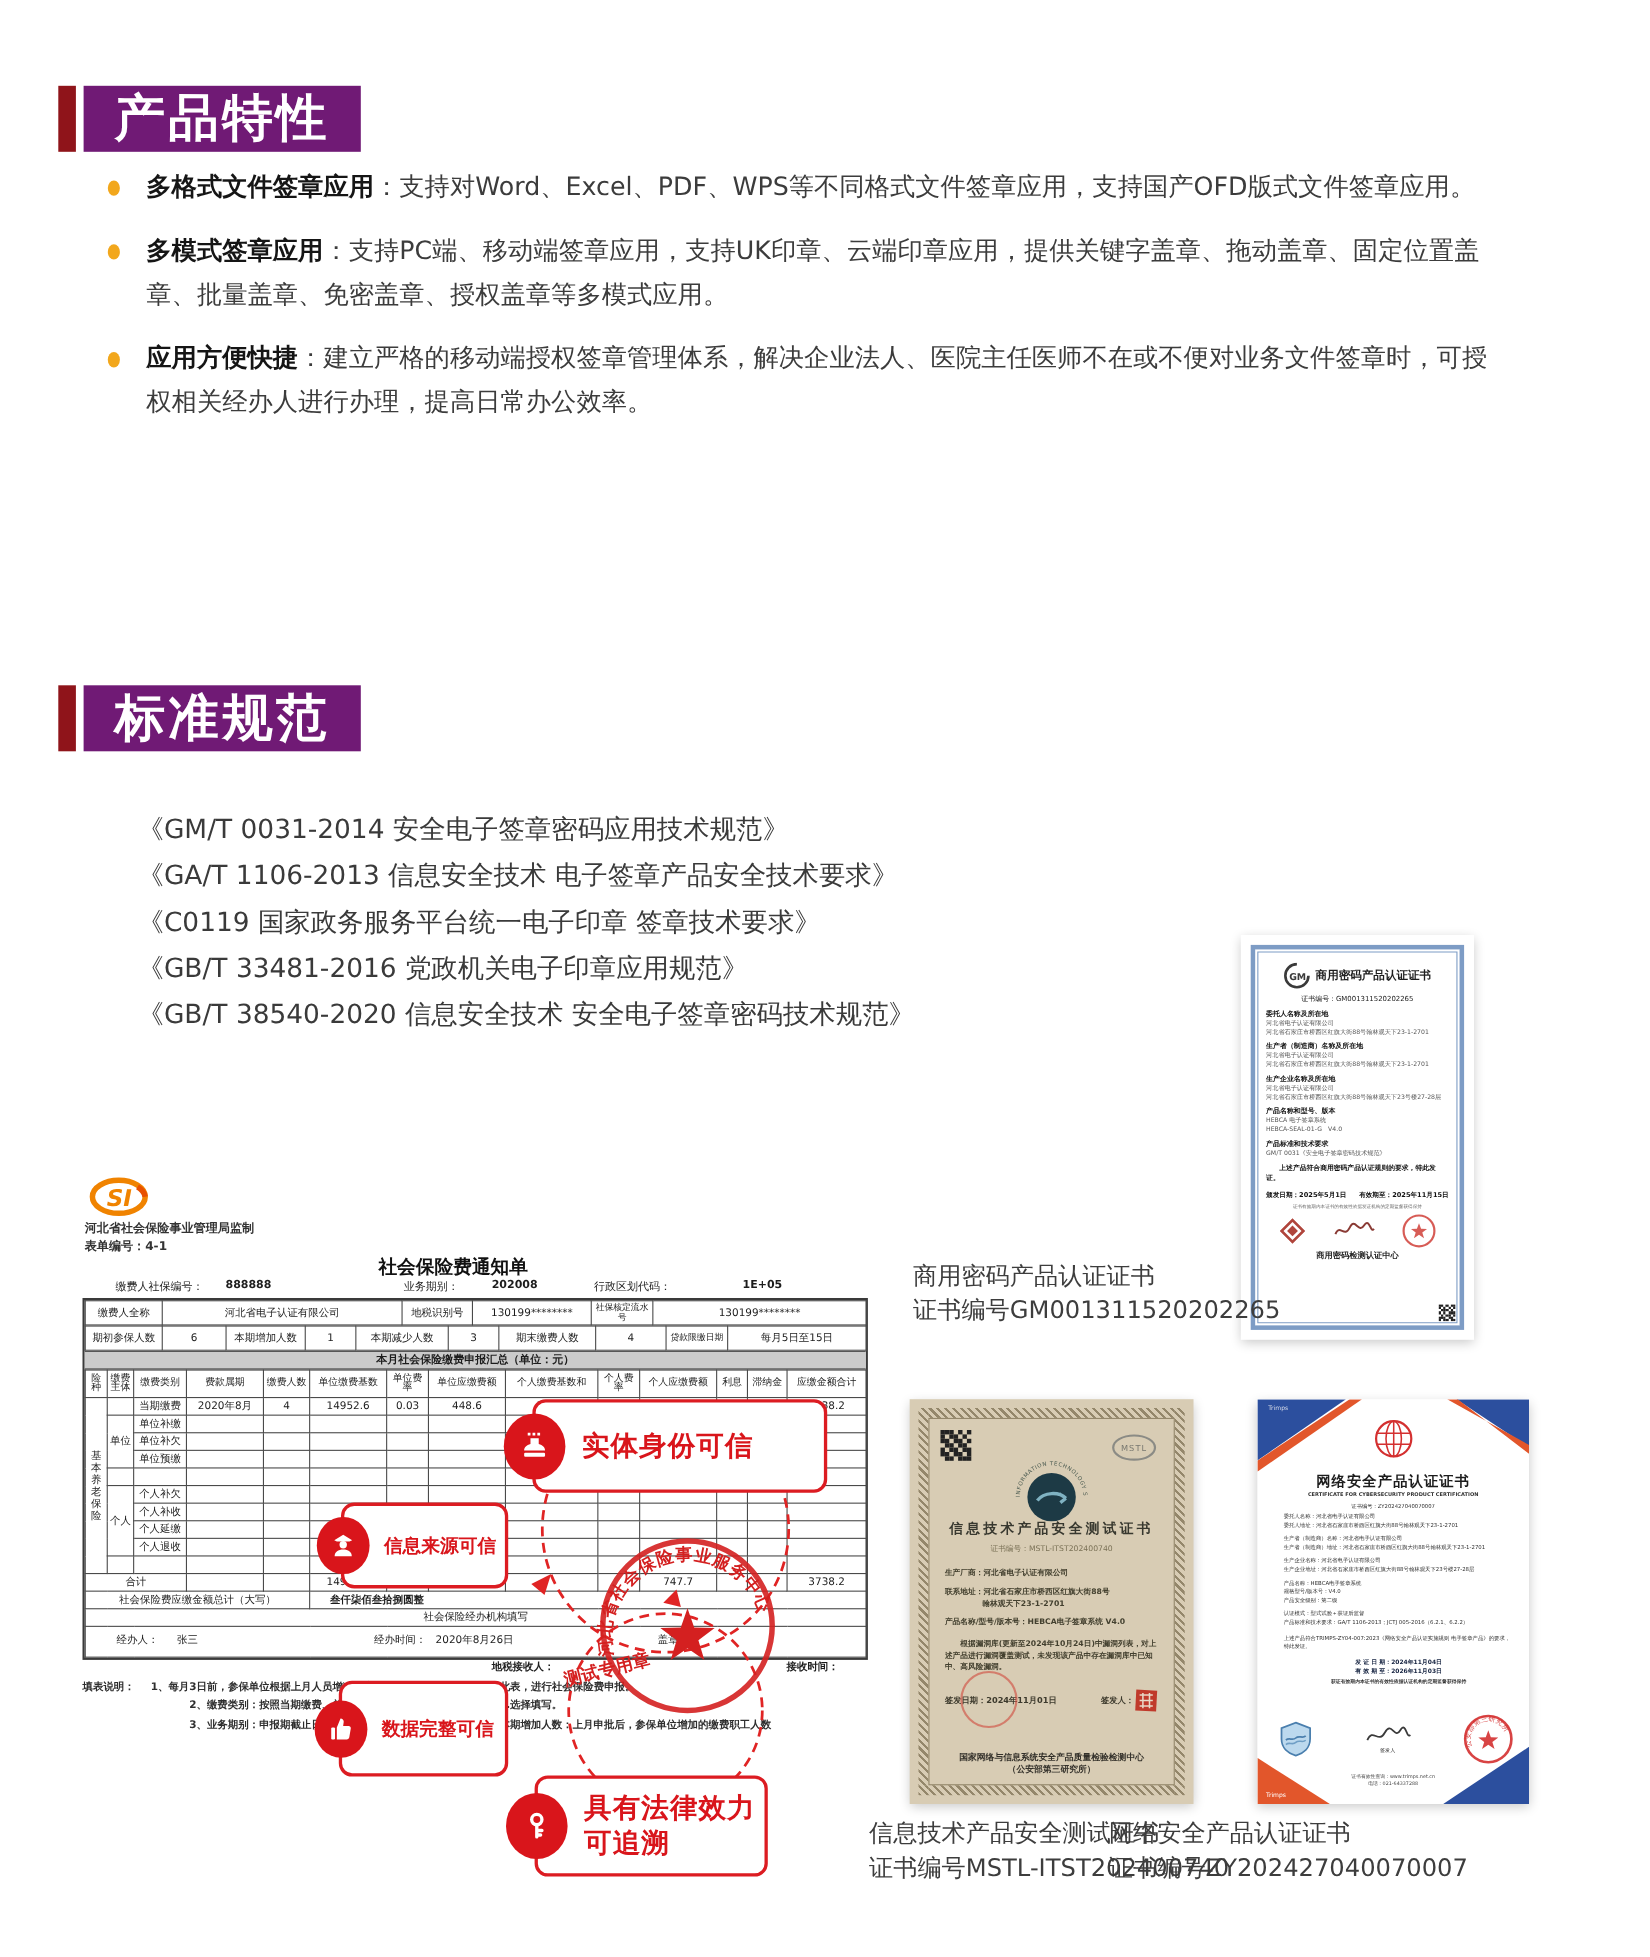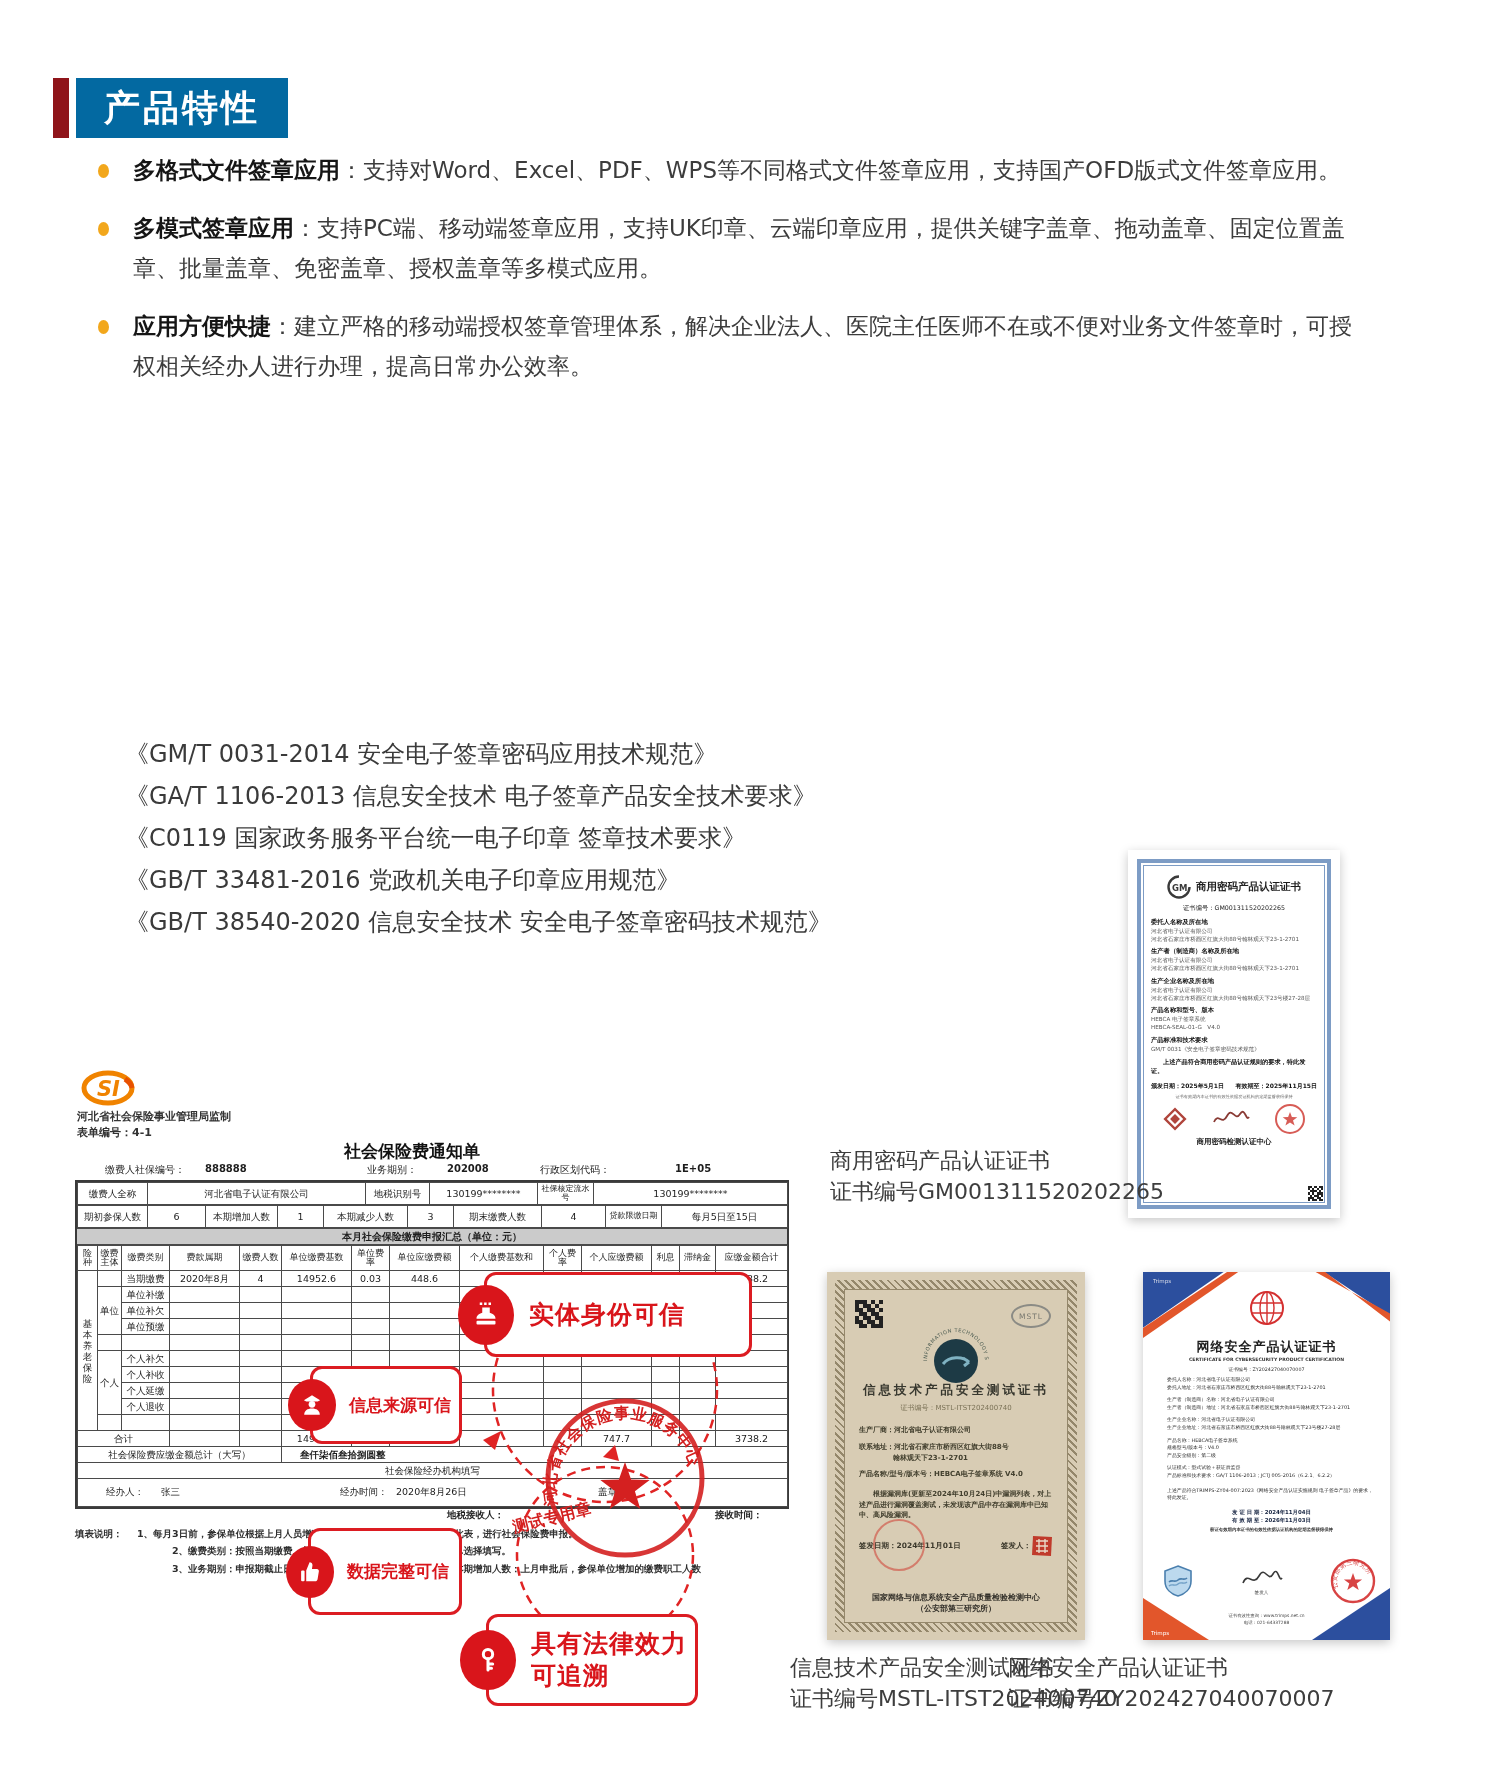--- a/index.html
+++ b/index.html
@@ -3,21 +3,21 @@
 <meta charset="utf-8">
 <style>
   * { margin:0; padding:0; box-sizing:border-box; }
   html,body { background:#ffffff; }
   body { font-family:"DejaVu Sans","Liberation Sans",sans-serif; color:#3c3c3c; }
   #page { position:relative; width:1500px; height:1779px; background:#fff; overflow:hidden; }
 
   
   .sec-head { position:absolute; display:flex; align-items:stretch; height:60px; }
   .sec-bar { width:16px; background:#8f141a; margin-right:7px; }
-  .sec-badge { min-width:182px; padding:0 28px; background:#0369a1; color:#fff; font-size:36px;
+  .sec-badge { min-width:182px; padding:0 28px; background:#701a75; color:#fff; font-size:46px;
                font-weight:bold; display:flex; align-items:center; justify-content:center; letter-spacing:3px; }
 
   
   .features { position:absolute; left:98px; top:150px; width:1262px; }
   .bullet { display:flex; margin-bottom:18px; }
   .bullet .dot { flex:none; width:11px; height:14px; border-radius:50%; background:#f2a71c; margin:14px 24px 0 0; }
   .bullet p { font-size:23px; line-height:40px; color:#3c3c3c; }
   .bullet b { color:#151515; }
 
   
@@ -144,20 +144,24 @@
     <div class="bullet">
       <span class="dot"></span>
       <p><b>多模式签章应用</b><span>：支持PC端、移动端签章应用，支持UK印章、云端印章应用，提供关键字盖章、拖动盖章、固定位置盖章、批量盖章、免密盖章、授权盖章等多模式应用。</span></p>
     </div>
     <div class="bullet">
       <span class="dot"></span>
       <p><b>应用方便快捷</b><span>：建立严格的移动端授权签章管理体系，解决企业法人、医院主任医师不在或不便对业务文件签章时，可授权相关经办人进行办理，提高日常办公效率。</span></p>
     </div>
   </div>
 
+  <div class="sec-head" style="left:53px; top:623px;">
+    <div class="sec-bar"></div>
+    <div class="sec-badge">标准规范</div>
+  </div>
 
   <div class="standards">
     <div class="std-item">《GM/T 0031-2014 安全电子签章密码应用技术规范》</div>
     <div class="std-item">《GA/T 1106-2013 信息安全技术 电子签章产品安全技术要求》</div>
     <div class="std-item">《C0119 国家政务服务平台统一电子印章 签章技术要求》</div>
     <div class="std-item">《GB/T 33481-2016 党政机关电子印章应用规范》</div>
     <div class="std-item">《GB/T 38540-2020 信息安全技术 安全电子签章密码技术规范》</div>
   </div>
 
   <div class="form">

